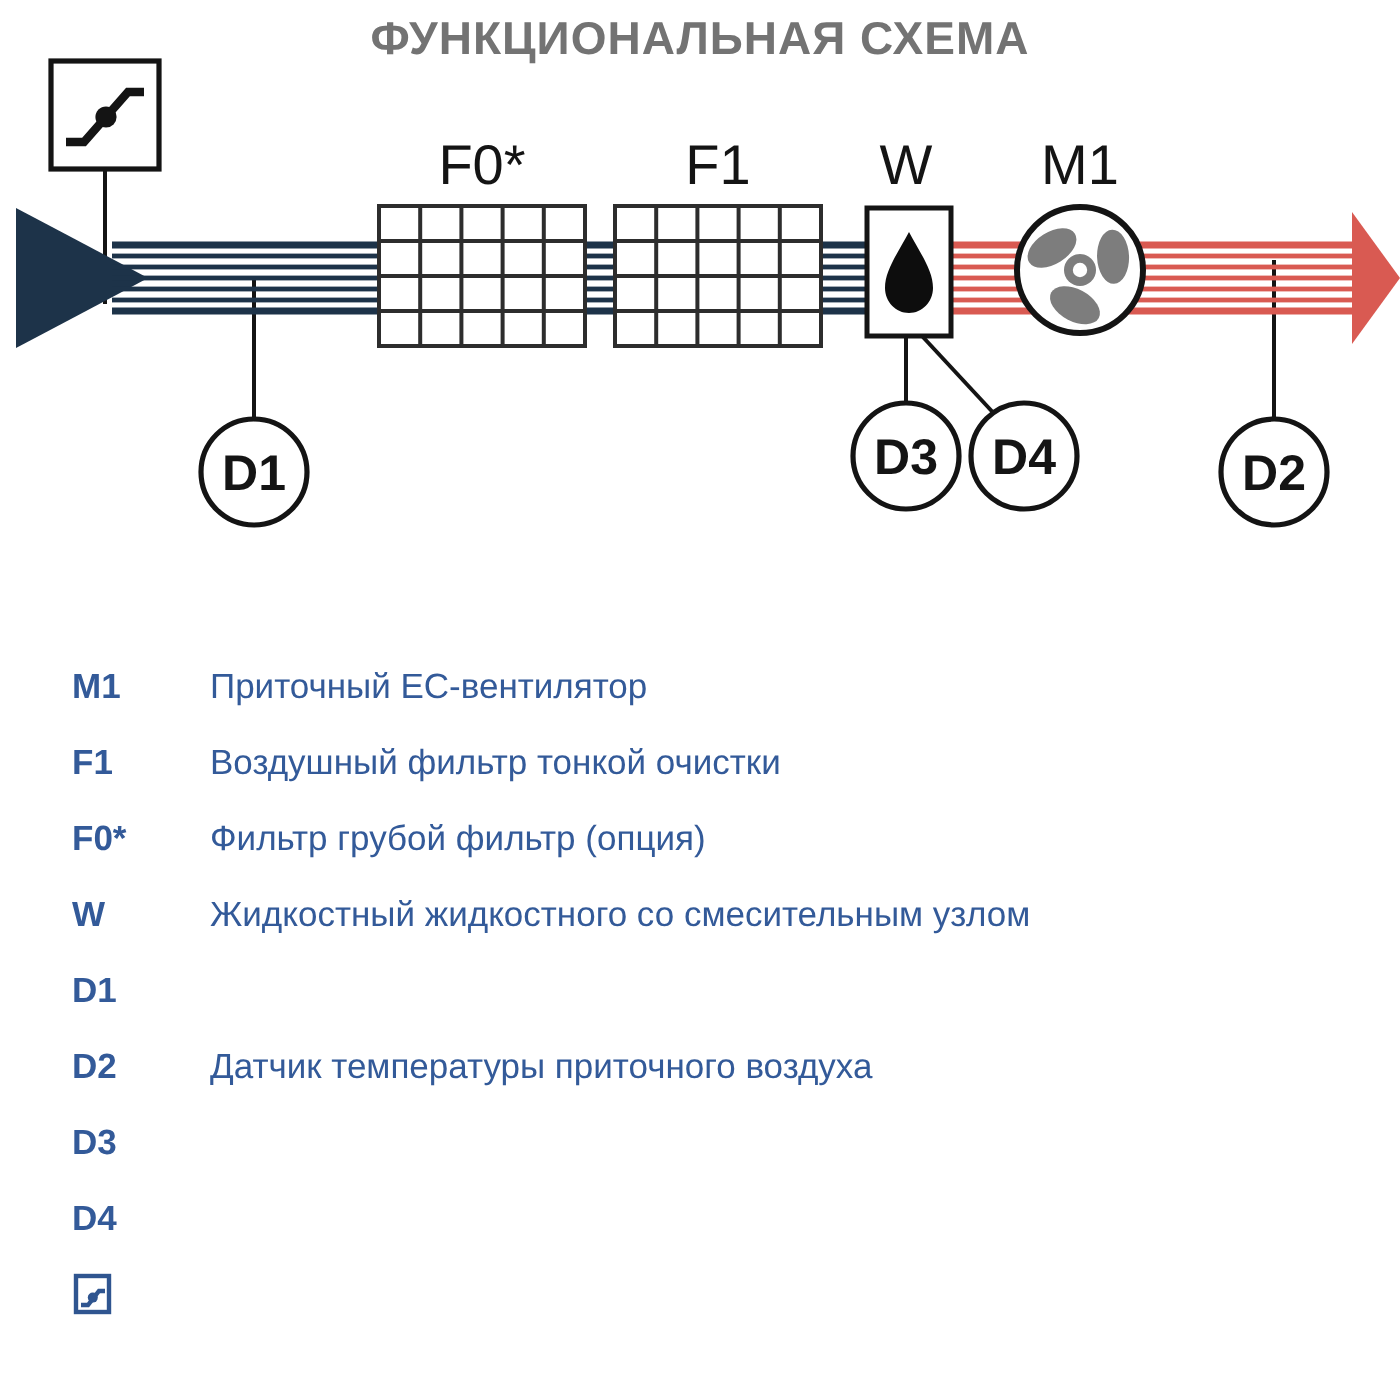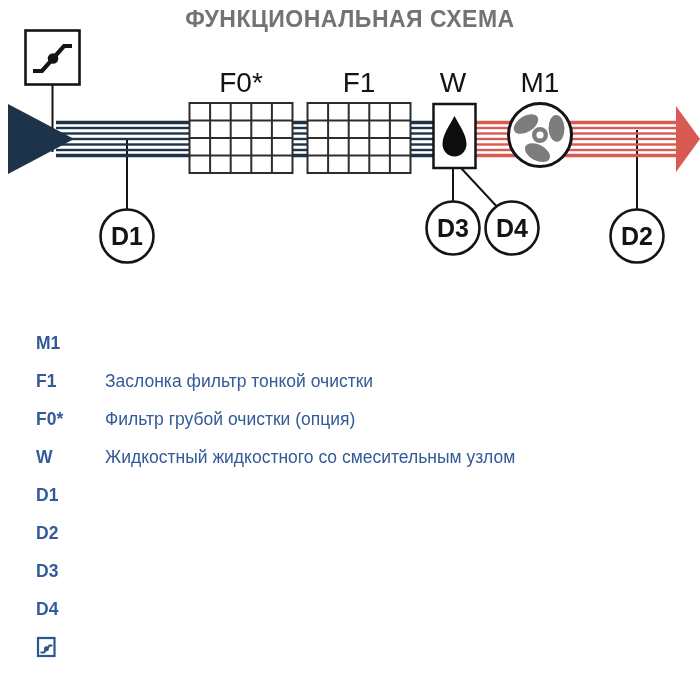--- a/index.html
+++ b/index.html
@@ -119,38 +119,40 @@
     </g>
     <g>
       <circle class="outline" cx="512" cy="228" r="26.5" stroke-width="2.6"></circle>
       <text class="sensor-label" x="512" y="237">D4</text>
     </g>
   </svg>
 
   <div class="legend">
     <div class="legend-row">
       <span class="legend-key">M1</span>
+      <span class="legend-label">Приточный ЕС-вентилятор</span>
     </div>
     <div class="legend-row">
       <span class="legend-key">F1</span>
-      <span class="legend-label">Заслонка фильтр тонкой очистки</span>
+      <span class="legend-label">Воздушный фильтр тонкой очистки</span>
     </div>
     <div class="legend-row">
       <span class="legend-key">F0*</span>
-      <span class="legend-label">Фильтр грубой очистки (опция)</span>
+      <span class="legend-label">Фильтр грубой фильтр (опция)</span>
     </div>
     <div class="legend-row">
       <span class="legend-key">W</span>
       <span class="legend-label">Жидкостный жидкостного со смесительным узлом</span>
     </div>
     <div class="legend-row">
       <span class="legend-key">D1</span>
     </div>
     <div class="legend-row">
       <span class="legend-key">D2</span>
+      <span class="legend-label">Датчик температуры приточного воздуха</span>
     </div>
     <div class="legend-row">
       <span class="legend-key">D3</span>
     </div>
     <div class="legend-row">
       <span class="legend-key">D4</span>
     </div>
     <div class="legend-row">
       <span class="legend-key">
         <svg class="legend-icon" width="21" height="24" viewBox="0 0 21 24">

